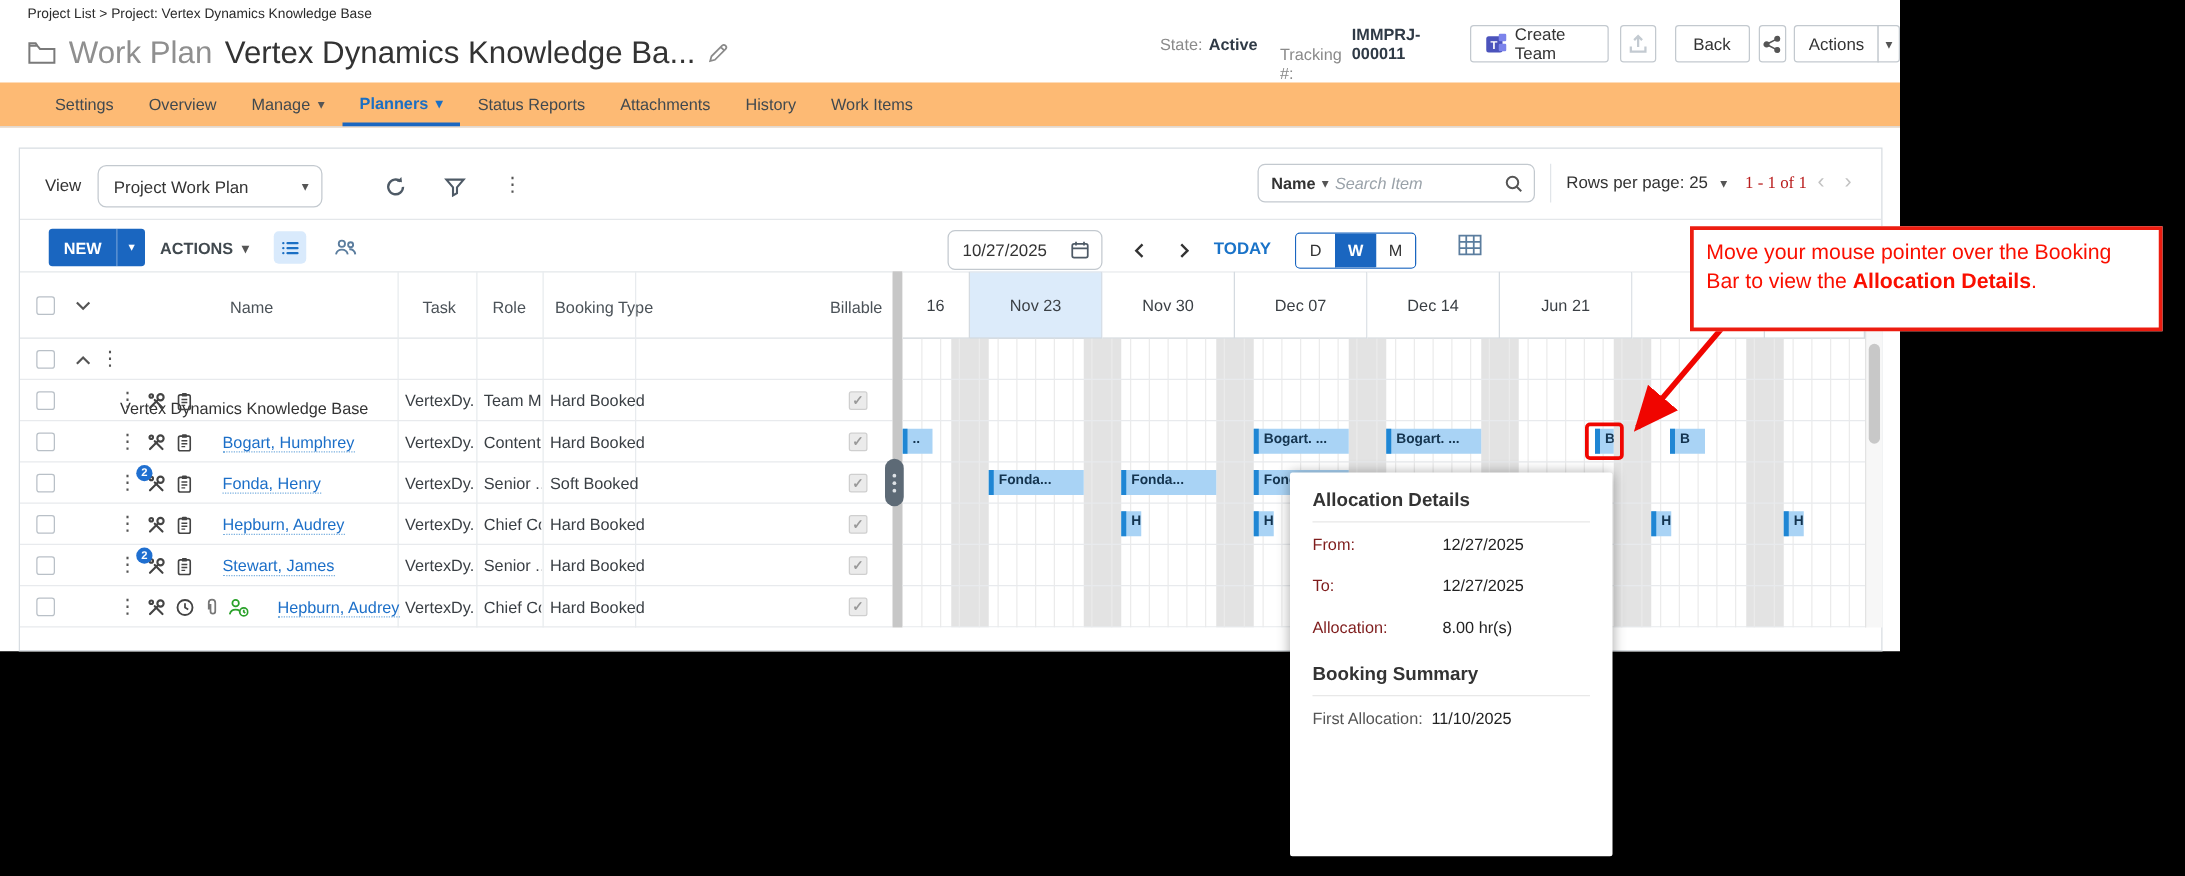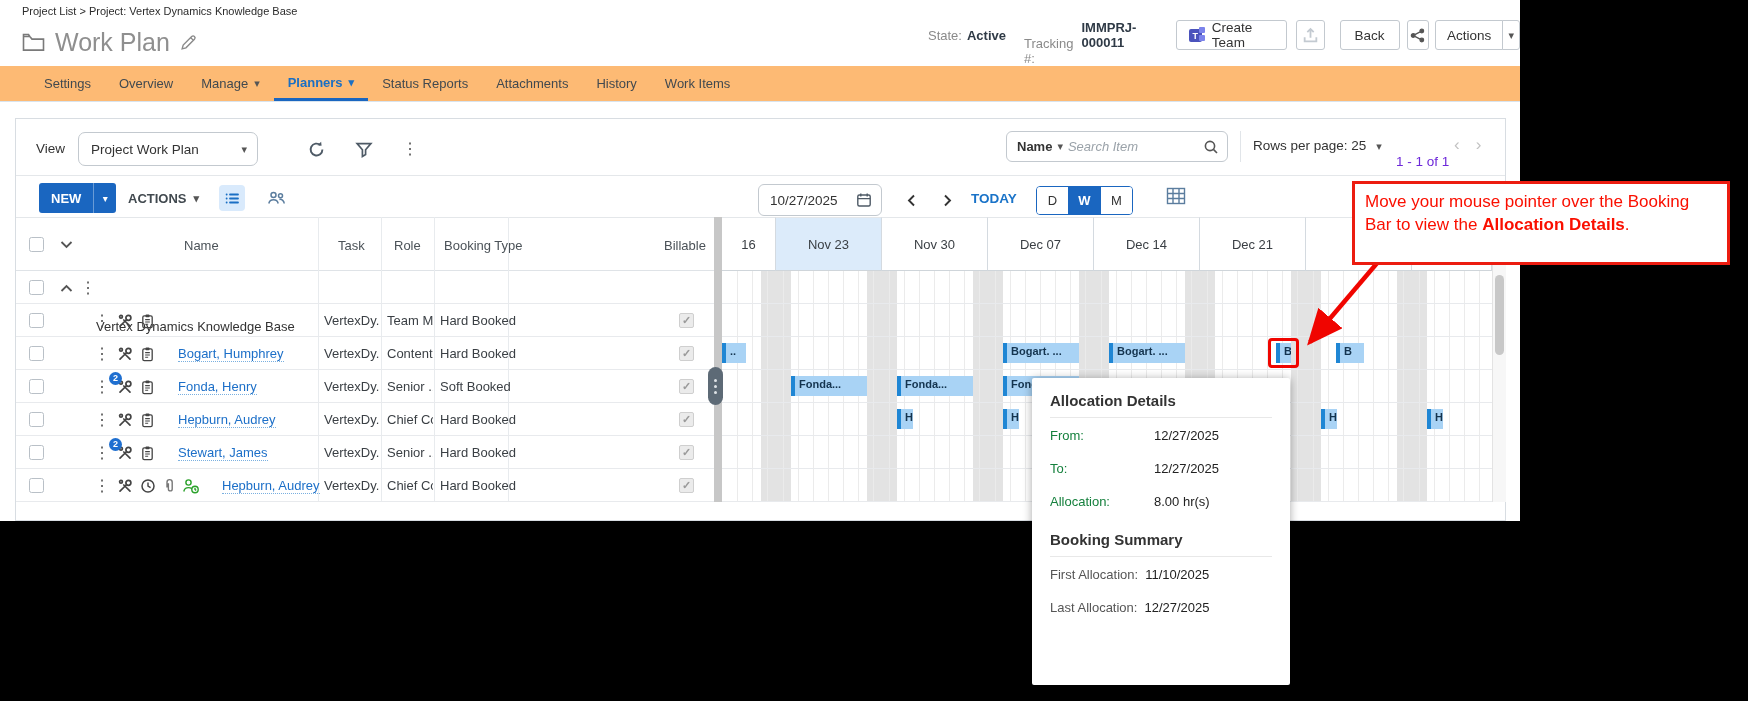--- a/index.html
+++ b/index.html
@@ -40,21 +40,21 @@
   .select{position:absolute;left:62px;top:13px;width:180px;height:34px;border:1px solid #c3c9cf;border-radius:7px;
           display:flex;align-items:center;justify-content:space-between;padding:0 10px 0 12px;font-size:13.5px;box-sizing:border-box;cursor:pointer;}
   .tb-icon{position:absolute;top:18px;width:24px;height:24px;display:flex;align-items:center;justify-content:center;cursor:pointer;}
   .kebab{font-size:16px;color:#555;letter-spacing:0;line-height:1;}
   .searchbox{position:absolute;left:990px;top:12px;width:222px;height:31px;border:1px solid #c3c9cf;border-radius:6px;
              display:flex;align-items:center;padding:0 8px 0 10px;box-sizing:border-box;gap:5px;}
   .search-field{font-size:13px;font-weight:bold;color:#333;}
   .search-ph{font-size:13px;font-style:italic;color:#9aa2a9;flex:1;}
   .vdiv{position:absolute;left:1224px;top:12px;width:1px;height:31px;background:#e1e5e9;}
   .rows-label{position:absolute;left:1237px;top:19px;font-size:13.5px;color:#333;}
-  .pag-text{position:absolute;left:1380px;top:35px;font-size:13.5px;color:#6d28d9;}
+  .pag-text{position:absolute;left:1380px;top:19px;font-size:13.5px;color:#b91c1c;font-family:Liberation Serif, serif;}
   .pag-arrows{position:absolute;left:1438px;top:16px;display:flex;gap:16px;color:#c2c2c2;font-size:17px;}
   .divider-h{position:absolute;left:0;top:56px;width:100%;height:1px;background:#e4e7ea;}
   
   .btn-new{position:absolute;left:23px;top:64px;height:30px;background:#1a66c0;border-radius:3px;display:flex;color:#fff;cursor:pointer;}
   .btn-new .main{padding:0 12px;display:flex;align-items:center;font-size:13px;font-weight:bold;}
   .btn-new .drop{width:22px;display:flex;align-items:center;justify-content:center;border-left:1px solid rgba(255,255,255,.35);font-size:10px;}
   .btn-actions2{position:absolute;left:112px;top:64px;height:30px;display:flex;align-items:center;gap:7px;
                 font-size:13px;font-weight:bold;color:#41494f;cursor:pointer;}
   .viewtoggle{position:absolute;left:203px;top:66px;width:26px;height:26px;background:#d9eafc;border-radius:4px;
               display:flex;align-items:center;justify-content:center;cursor:pointer;}
@@ -104,21 +104,21 @@
   .bar.green{background:#93d690;border-right:7px solid #43a047;color:#1c4a1c;padding:2px 3px 0 5px;}
   .redbox{position:absolute;border:3px solid #f00500;border-radius:4px;z-index:6;}
   .vscroll{position:absolute;left:1476px;top:98px;width:14px;height:285px;background:#f7f7f7;border-left:1px solid #e3e3e3;box-sizing:border-box;}
   .vthumb{position:absolute;left:2px;top:58px;width:9px;height:80px;background:#c8c8c8;border-radius:5px;}
   
   .tooltip{position:absolute;left:1032px;top:378px;width:258px;height:307px;background:#fff;border-radius:2px;
            box-shadow:0 1px 10px rgba(0,0,0,.35);padding:14px 18px;box-sizing:border-box;z-index:60;}
   .t-title{font-size:15px;font-weight:bold;color:#333;}
   .t-hr{height:1px;background:#e8e8e8;margin:8px 0 10px 0;}
   .t-row{position:relative;height:33px;font-size:13px;}
-  .t-row .lab{color:#15803d;}
+  .t-row .lab{color:#7f1d1d;}
   .t-row .val{position:absolute;left:104px;top:0;color:#222;}
   .t-row2{height:33px;font-size:13px;color:#555;}
   .t-row2 .val{color:#222;margin-left:7px;}
   .t-sum{font-size:15px;font-weight:bold;color:#333;margin-top:4px;}
   
   .annotation{position:absolute;left:1352px;top:181px;width:378px;height:84px;background:#fff;border:3px solid #ec1c10;
               box-sizing:border-box;padding:6px 10px;font-size:17px;line-height:1.38;color:#fa0f00;z-index:70;}
   .annotation b{font-weight:bold;}
   .overlay-svg{position:absolute;left:0;top:0;width:1748px;height:701px;z-index:65;pointer-events:none;}
   svg{display:block;}
@@ -129,20 +129,21 @@
 <div class="app">
 
   <div class="breadcrumb">Project List &gt; Project: Vertex Dynamics Knowledge Base</div>
   <div class="title-row">
     <span>
       <svg width="23" height="20" viewBox="0 0 23 20">
           <path d="M1.5 4.5 h6.3 l2.2 2.6 h11.5 v11 h-20 z M1.5 4.5 v-2 h5 l1.3 2" fill="none" stroke="#7a7a7a" stroke-width="1.6"></path>
         </svg>
     </span>
     <span class="page-type">Work Plan</span>
+    <span class="page-title">Vertex Dynamics Knowledge Ba...</span>
     <span>
       <svg width="17" height="17" viewBox="0 0 16 16">
           <path d="M2 14 l1 -3.6 8 -8 a1.7 1.7 0 0 1 2.6 2.6 l-8 8 z M10 3.4 l2.6 2.6" fill="none" stroke="#8a8a8a" stroke-width="1.3"></path>
         </svg>
     </span>
   </div>
 
   <div class="hdr-right">
     <span class="kv-label">State:</span>
     <span class="kv-value">Active</span>
@@ -529,21 +530,21 @@
         <i></i>
       </div>
 
     <div class="gantt">
       <div id="gantt-header">
           <div class="gcell" style="left: 0px; width: 54px;">16</div>
           <div class="gcell highlight" style="left: 54px; width: 106px;">Nov 23</div>
           <div class="gcell" style="left: 160px; width: 106px;">Nov 30</div>
           <div class="gcell" style="left: 266px; width: 106px;">Dec 07</div>
           <div class="gcell" style="left: 372px; width: 106px;">Dec 14</div>
-          <div class="gcell" style="left: 478px; width: 106px;">Dec 21</div>
+          <div class="gcell" style="left: 478px; width: 106px;">Jun 21</div>
           <div class="gcell" style="left: 584px; width: 106px;">D</div>
           <div class="gcell" style="left: 690px; width: 80px;"></div>
         </div>
       <div class="gbody" id="gantt-body">
           <div class="wkend" style="left: 38.8571px; width: 30.2857px;"></div>
           <div class="wkend" style="left: 144.857px; width: 30.2857px;"></div>
           <div class="wkend" style="left: 250.857px; width: 30.2857px;"></div>
           <div class="wkend" style="left: 356.857px; width: 30.2857px;"></div>
           <div class="wkend" style="left: 462.857px; width: 30.2857px;"></div>
           <div class="wkend" style="left: 568.857px; width: 30.2857px;"></div>
@@ -632,21 +633,20 @@
   <div class="t-hr"></div>
   <div id="tooltip-details">
       <div class="t-row"><span class="lab">From:</span><span class="val">12/27/2025</span></div>
       <div class="t-row"><span class="lab">To:</span><span class="val">12/27/2025</span></div>
       <div class="t-row"><span class="lab">Allocation:</span><span class="val">8.00 hr(s)</span></div>
     </div>
   <div class="t-sum">Booking Summary</div>
   <div class="t-hr"></div>
   <div id="tooltip-summary">
       <div class="t-row2"><span class="lab">First Allocation:</span><span class="val">11/10/2025</span></div>
-      <div class="t-row2"><span class="lab">Last Allocation:</span><span class="val">12/27/2025</span></div>
     </div>
 </div>
 
 <div class="annotation">
   <span>Move your mouse pointer over the Booking Bar to view the </span><b>Allocation Details</b><span>.</span>
 </div>
 
 <svg class="overlay-svg">
   <defs>
     <marker id="arrhead" orient="auto" markerWidth="9" markerHeight="8" refX="7" refY="3.5">

